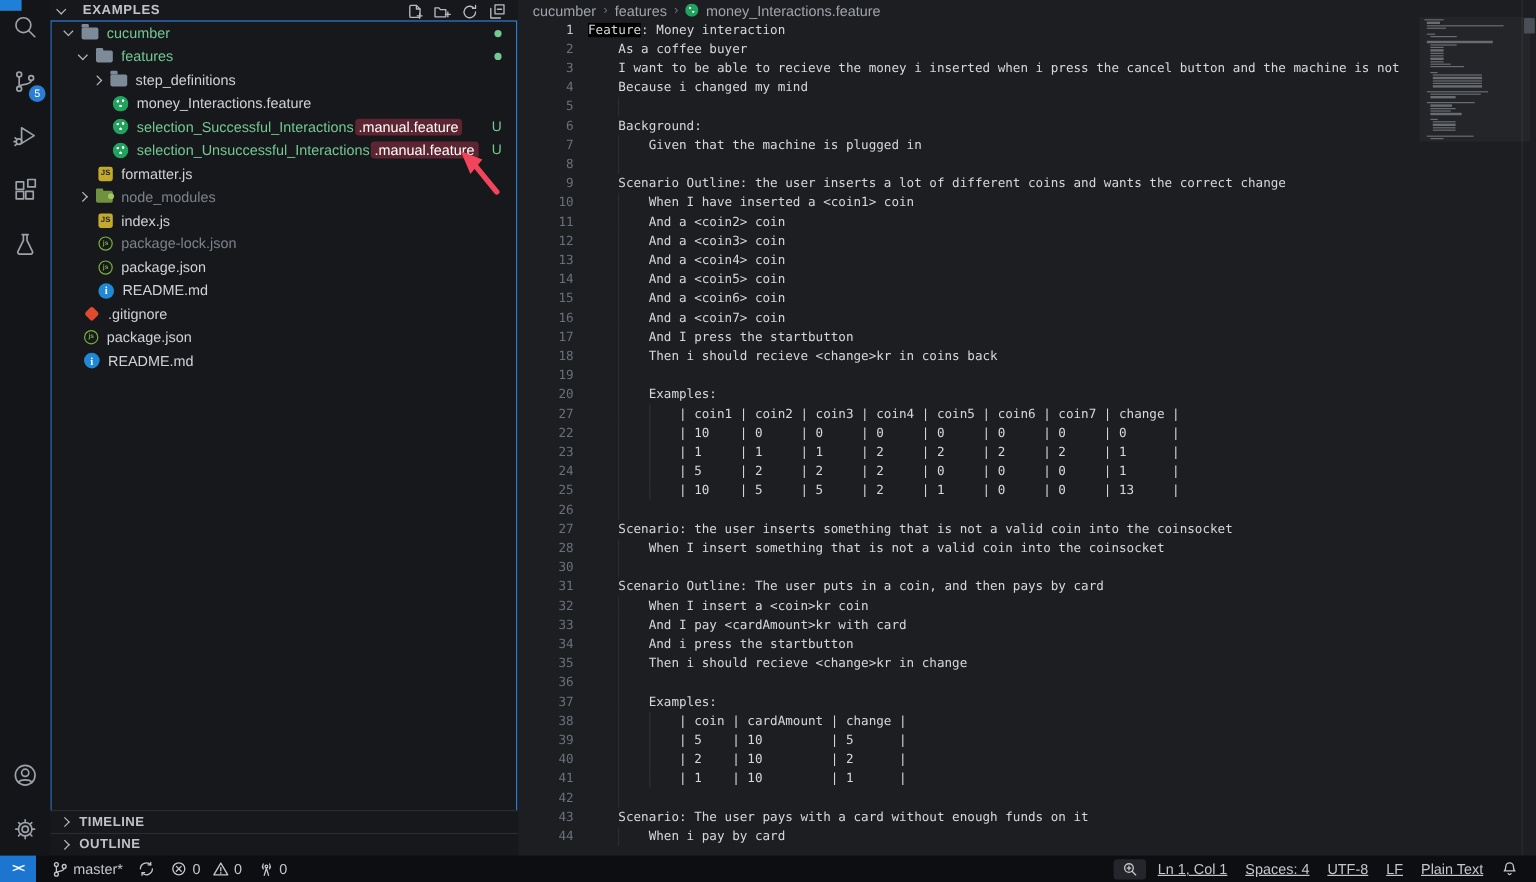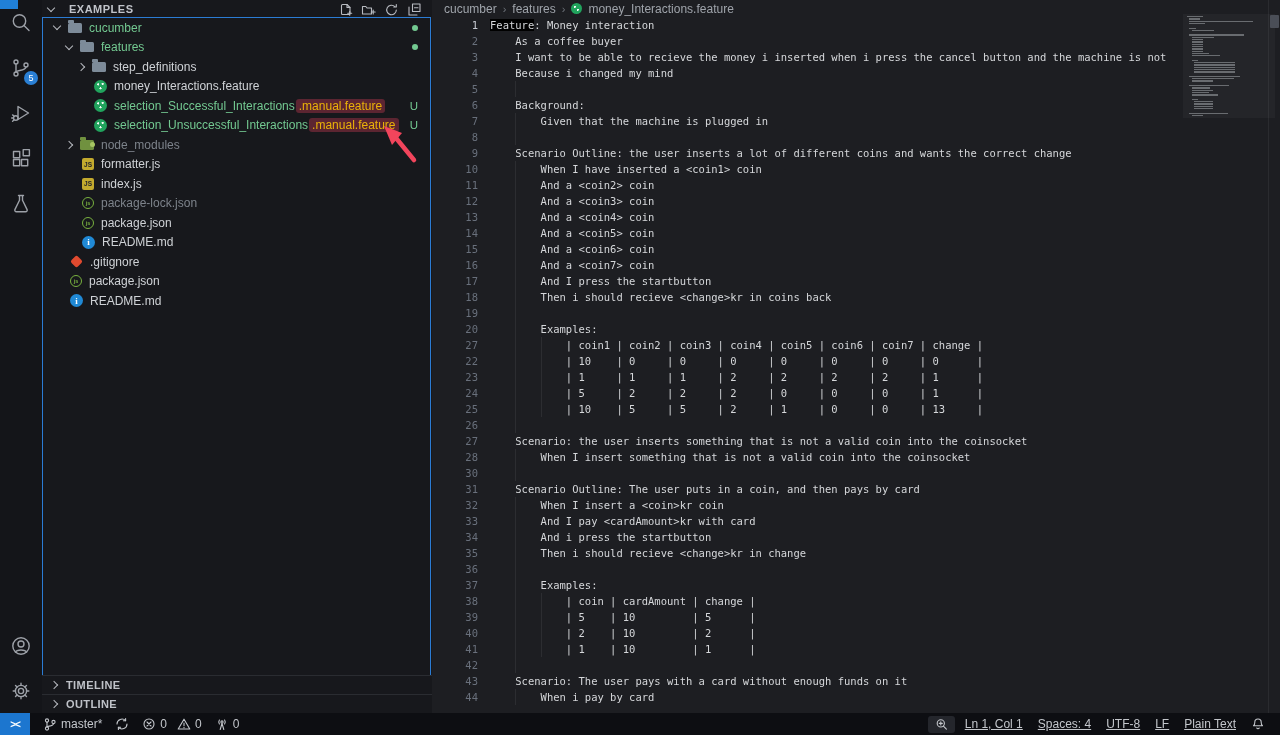--- a/index.html
+++ b/index.html
@@ -56,21 +56,21 @@
   .fi.js { width:12px; height:12px; background:#c3aa2e; border-radius:2px; }
   .fi.js::after { content:"JS"; color:#22232a; font-size:6.5px; font-weight:bold; }
   .fi.npm { width:12px; height:12px; border:1.5px solid #78b13f; border-radius:50%; }
   .fi.npm::after { content:"js"; color:#78b13f; font-size:5.5px; font-weight:bold; }
   .fi.info { border-radius:50%; background:#2089d5; }
   .fi.info::after { content:"i"; color:#fff; font-size:9px; font-weight:bold; font-family:"Liberation Serif",serif; }
   .fi.git::after { content:""; width:9px; height:9px; background:#e04a2f; transform:rotate(45deg); border-radius:2px; }
 
   .label.green { color:#73c991; }
   .label.dim { color:#7d838b; }
-  .suffix { background:#5c2531; color:#eab308; border-radius:3px; padding:0 3px; margin-left:1px; }
+  .suffix { background:#5c2531; color:#ffffff; border-radius:3px; padding:0 3px; margin-left:1px; }
   .badge { margin-left:auto; margin-right:14px; color:#73c991; font-size:11.5px; }
   .badge.dot { width:6px; height:6px; border-radius:50%; background:#73c991; padding:0; }
 
   .sb-sections { position:absolute; bottom:0; left:0; right:0; }
   .section { height:19px; display:flex; align-items:center; padding:0 9px; border-top:1px solid #2a2c31;
     font-size:11px; font-weight:bold; color:#bfc2c8; letter-spacing:.4px; background:#17181c; }
   .section .chev { margin-right:9px; }
 
   
   .annotation { position:absolute; left:0; top:0; width:1280px; height:735px; pointer-events:none; z-index:50; }
@@ -230,28 +230,28 @@
           <span class="label green">selection_Successful_Interactions</span>
           <span class="suffix">.manual.feature</span>
           <span class="badge">U</span>
         </div>
         <div class="row" style="padding-left: 52px;">
           <span class="fi cucumber"></span>
           <span class="label green">selection_Unsuccessful_Interactions</span>
           <span class="suffix">.manual.feature</span>
           <span class="badge">U</span>
         </div>
+        <div class="row" style="padding-left: 40px;">
+          <span class="fi js"></span>
+          <span class="label normal">formatter.js</span>
+        </div>
         <div class="row" style="padding-left: 24px;">
           <span class="chev closed"></span>
           <span class="folder node"></span>
           <span class="label dim">node_modules</span>
-        </div>
-        <div class="row" style="padding-left: 40px;">
-          <span class="fi js"></span>
-          <span class="label normal">formatter.js</span>
         </div>
         <div class="row" style="padding-left: 40px;">
           <span class="fi js"></span>
           <span class="label normal">index.js</span>
         </div>
         <div class="row" style="padding-left: 40px;">
           <span class="fi npm"></span>
           <span class="label dim">package-lock.json</span>
         </div>
         <div class="row" style="padding-left: 40px;">

